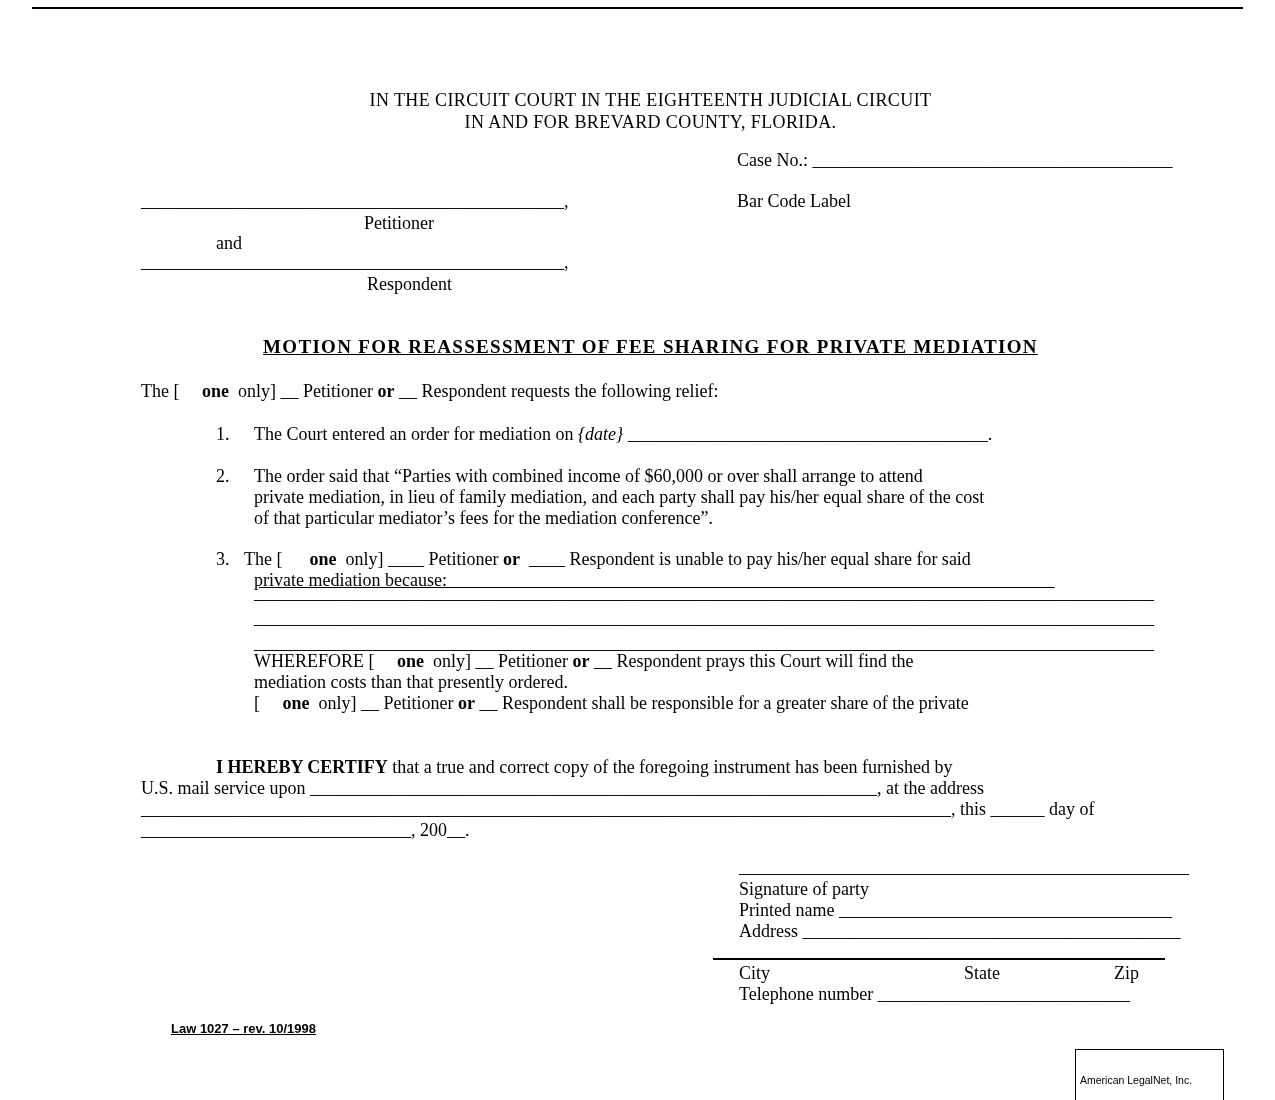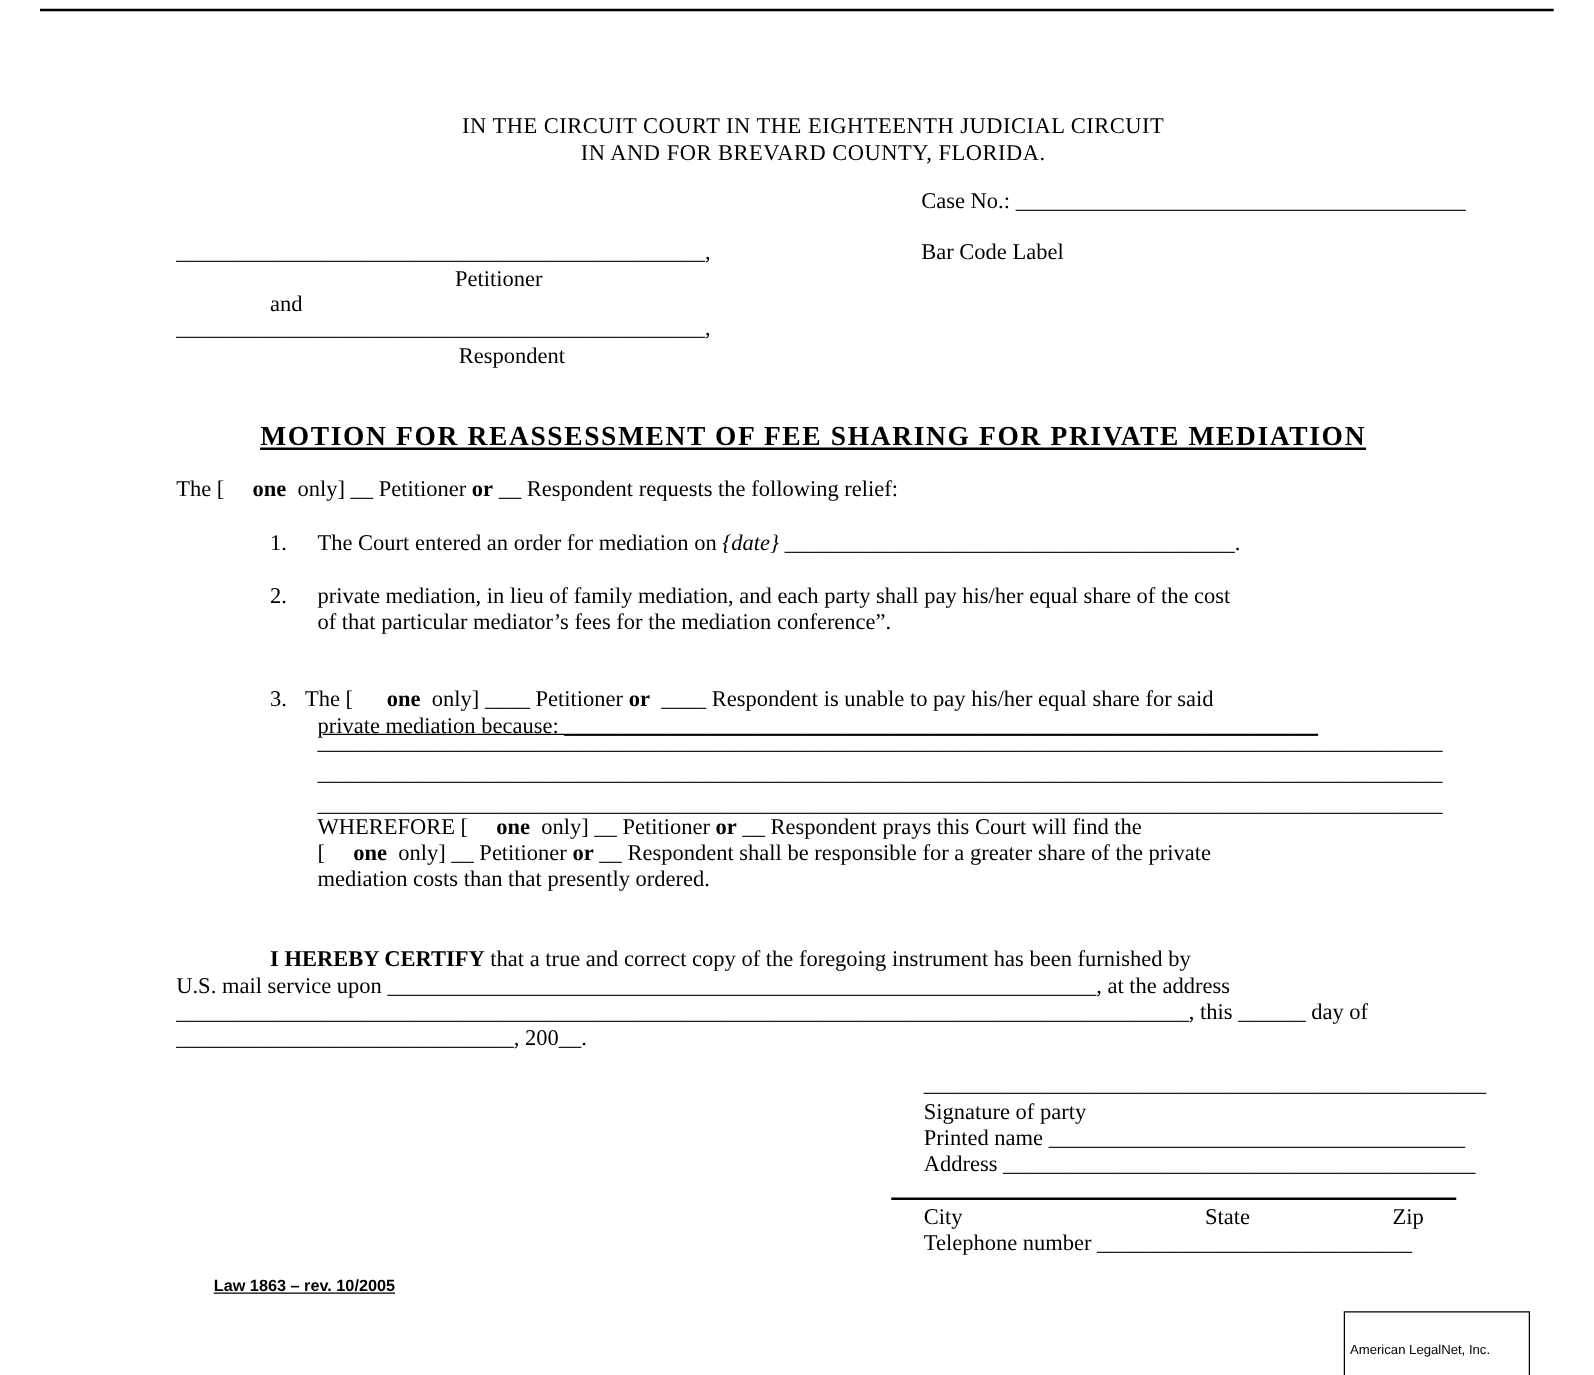--- a/index.html
+++ b/index.html
@@ -11,21 +11,21 @@
   .abs { position:absolute;padding-left:26px; }
   .t { font-size:18px; line-height:21px; white-space:pre; }
   .b { font-weight:bold; }
   .i { font-style:italic; }
   .center { text-align:center; }
   .page-rule { background:#000; }
   .court-header { top:89px; left:0; width:1275px; letter-spacing:0.4px; }
   .court-header .t { line-height:22px; }
   .title-wrap { top:336px; left:0; width:1275px; text-align:center; }
   .title-text {
-    font-weight:bold; font-size:22px; letter-spacing:1.3px;
+    font-weight:bold; font-size:19px; letter-spacing:1.3px;
     text-decoration:underline; white-space:pre;
   }
   .footer-note {
     font-family:"Liberation Sans","DejaVu Sans",sans-serif;
     font-weight:bold; font-size:13px; text-decoration:underline; white-space:pre;
   }
   .vendor-box {
     border:1px solid #000; padding:2px 4px; width:149px;
     font-family:"Liberation Sans","DejaVu Sans",sans-serif;
     font-size:10.5px; line-height:11.5px; white-space:pre;
@@ -54,35 +54,36 @@
 
   <div class="abs title-wrap"><span class="title-text">MOTION FOR REASSESSMENT OF FEE SHARING FOR PRIVATE MEDIATION</span></div>
 
   <div class="abs t" style="left:115px; top:381px;"><span>The [     </span><span class="b">one</span><span>  only] __ Petitioner </span><span class="b">or</span><span> __ Respondent requests the following relief:</span></div>
 
   <div class="abs t" style="left:190px; top:424px;">1.</div>
   <div class="abs t" style="left:228px; top:424px;"><span>The Court entered an order for mediation on </span><span class="i">{date}</span><span> ________________________________________.</span></div>
 
   <div class="abs t" style="left:190px; top:466px;">2.</div>
   <div class="abs" style="left:228px; top:466px;">
+    <div class="t">The order said that “Parties with combined income of $60,000 or over shall arrange to attend</div>
     <div class="t">private mediation, in lieu of family mediation, and each party shall pay his/her equal share of the cost</div>
     <div class="t">of that particular mediator’s fees for the mediation conference”.</div>
   </div>
 
   <div class="abs t" style="left:190px; top:549px;">3.</div>
   <div class="abs t" style="left:218px; top:549px;"><span>The [      </span><span class="b">one</span><span>  only] ____ Petitioner </span><span class="b">or</span><span>  ____ Respondent is unable to pay his/her equal share for said</span></div>
   <div class="abs t" style="left:228px; top:570px;text-decoration:underline;">private mediation because: ___________________________________________________________________</div>
   <div class="abs t" style="left:228px; top:583px;">____________________________________________________________________________________________________</div>
   <div class="abs t" style="left:228px; top:608px;">____________________________________________________________________________________________________</div>
   <div class="abs t" style="left:228px; top:633px;">____________________________________________________________________________________________________</div>
 
   <div class="abs" style="left:228px; top:651px;">
     <div class="t"><span>WHEREFORE [     </span><span class="b">one</span><span>  only] __ Petitioner </span><span class="b">or</span><span> __ Respondent prays this Court will find the</span></div>
+    <div class="t">mediation costs than that presently ordered.</div>
     <div class="t"><span>[     </span><span class="b">one</span><span>  only] __ Petitioner </span><span class="b">or</span><span> __ Respondent shall be responsible for a greater share of the private</span></div>
-    <div class="t">mediation costs than that presently ordered.</div>
   </div>
 
   <div class="abs" style="left:115px; top:757px;">
     <div class="t" style="margin-left:75px;"><span class="b">I HEREBY CERTIFY</span><span> that a true and correct copy of the foregoing instrument has been furnished by</span></div>
     <div class="t">U.S. mail service upon _______________________________________________________________, at the address</div>
     <div class="t">__________________________________________________________________________________________, this ______ day of</div>
     <div class="t">______________________________, 200__.</div>
   </div>
 
   <div class="abs t" style="left:713px; top:857px;">__________________________________________________</div>
@@ -90,20 +91,20 @@
   <div class="abs t" style="left:713px; top:900px;">Printed name _____________________________________</div>
   <div class="abs t" style="left:713px; top:921px;">Address __________________________________________</div>
   <div class="abs page-rule" style="left:713px; top:958px; width:452px; height:2px;"></div>
   <div class="abs" style="left:713px; top:963px; width:452px; height:21px;">
       <span class="abs t" style="left:0;">City</span>
       <span class="abs t" style="left:225px;">State</span>
       <span class="abs t" style="left:375px;">Zip</span>
     </div>
   <div class="abs t" style="left:713px; top:984px;">Telephone number ____________________________</div>
 
-  <div class="abs footer-note" style="left:145px; top:1021px;">Law 1863 – rev. 10/2005</div>
+  <div class="abs footer-note" style="left:145px; top:1021px;">Law 1027 – rev. 10/1998</div>
 
   <div class="abs vendor-box" style="left:1075px; top:1049px;">
     <div>American LegalNet, Inc.</div>
     
   </div>
 
 </div>
 
 </body></html>

